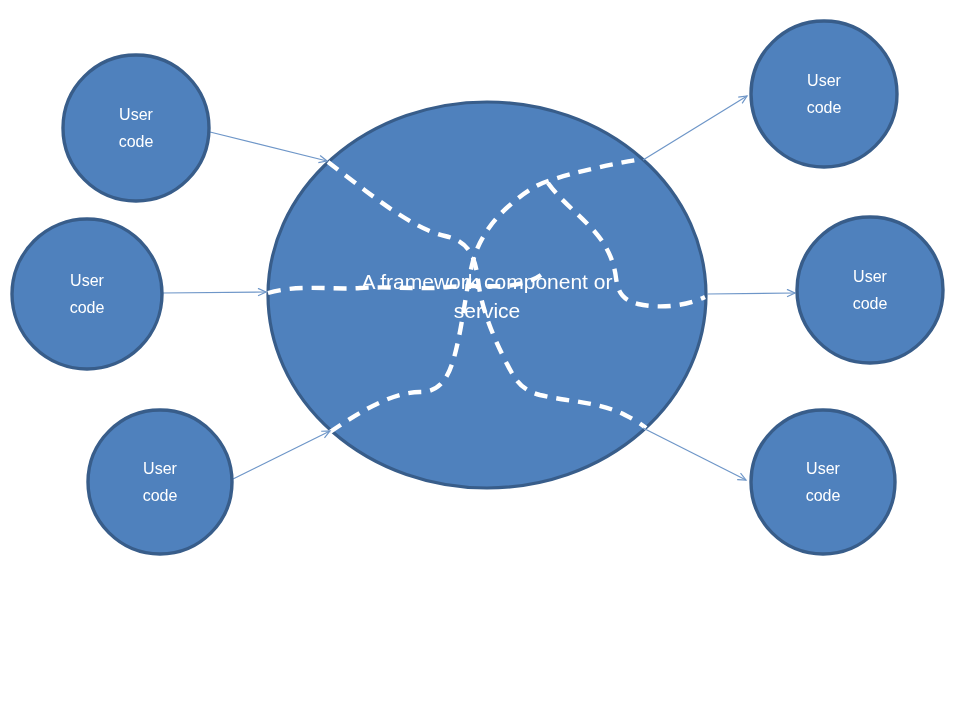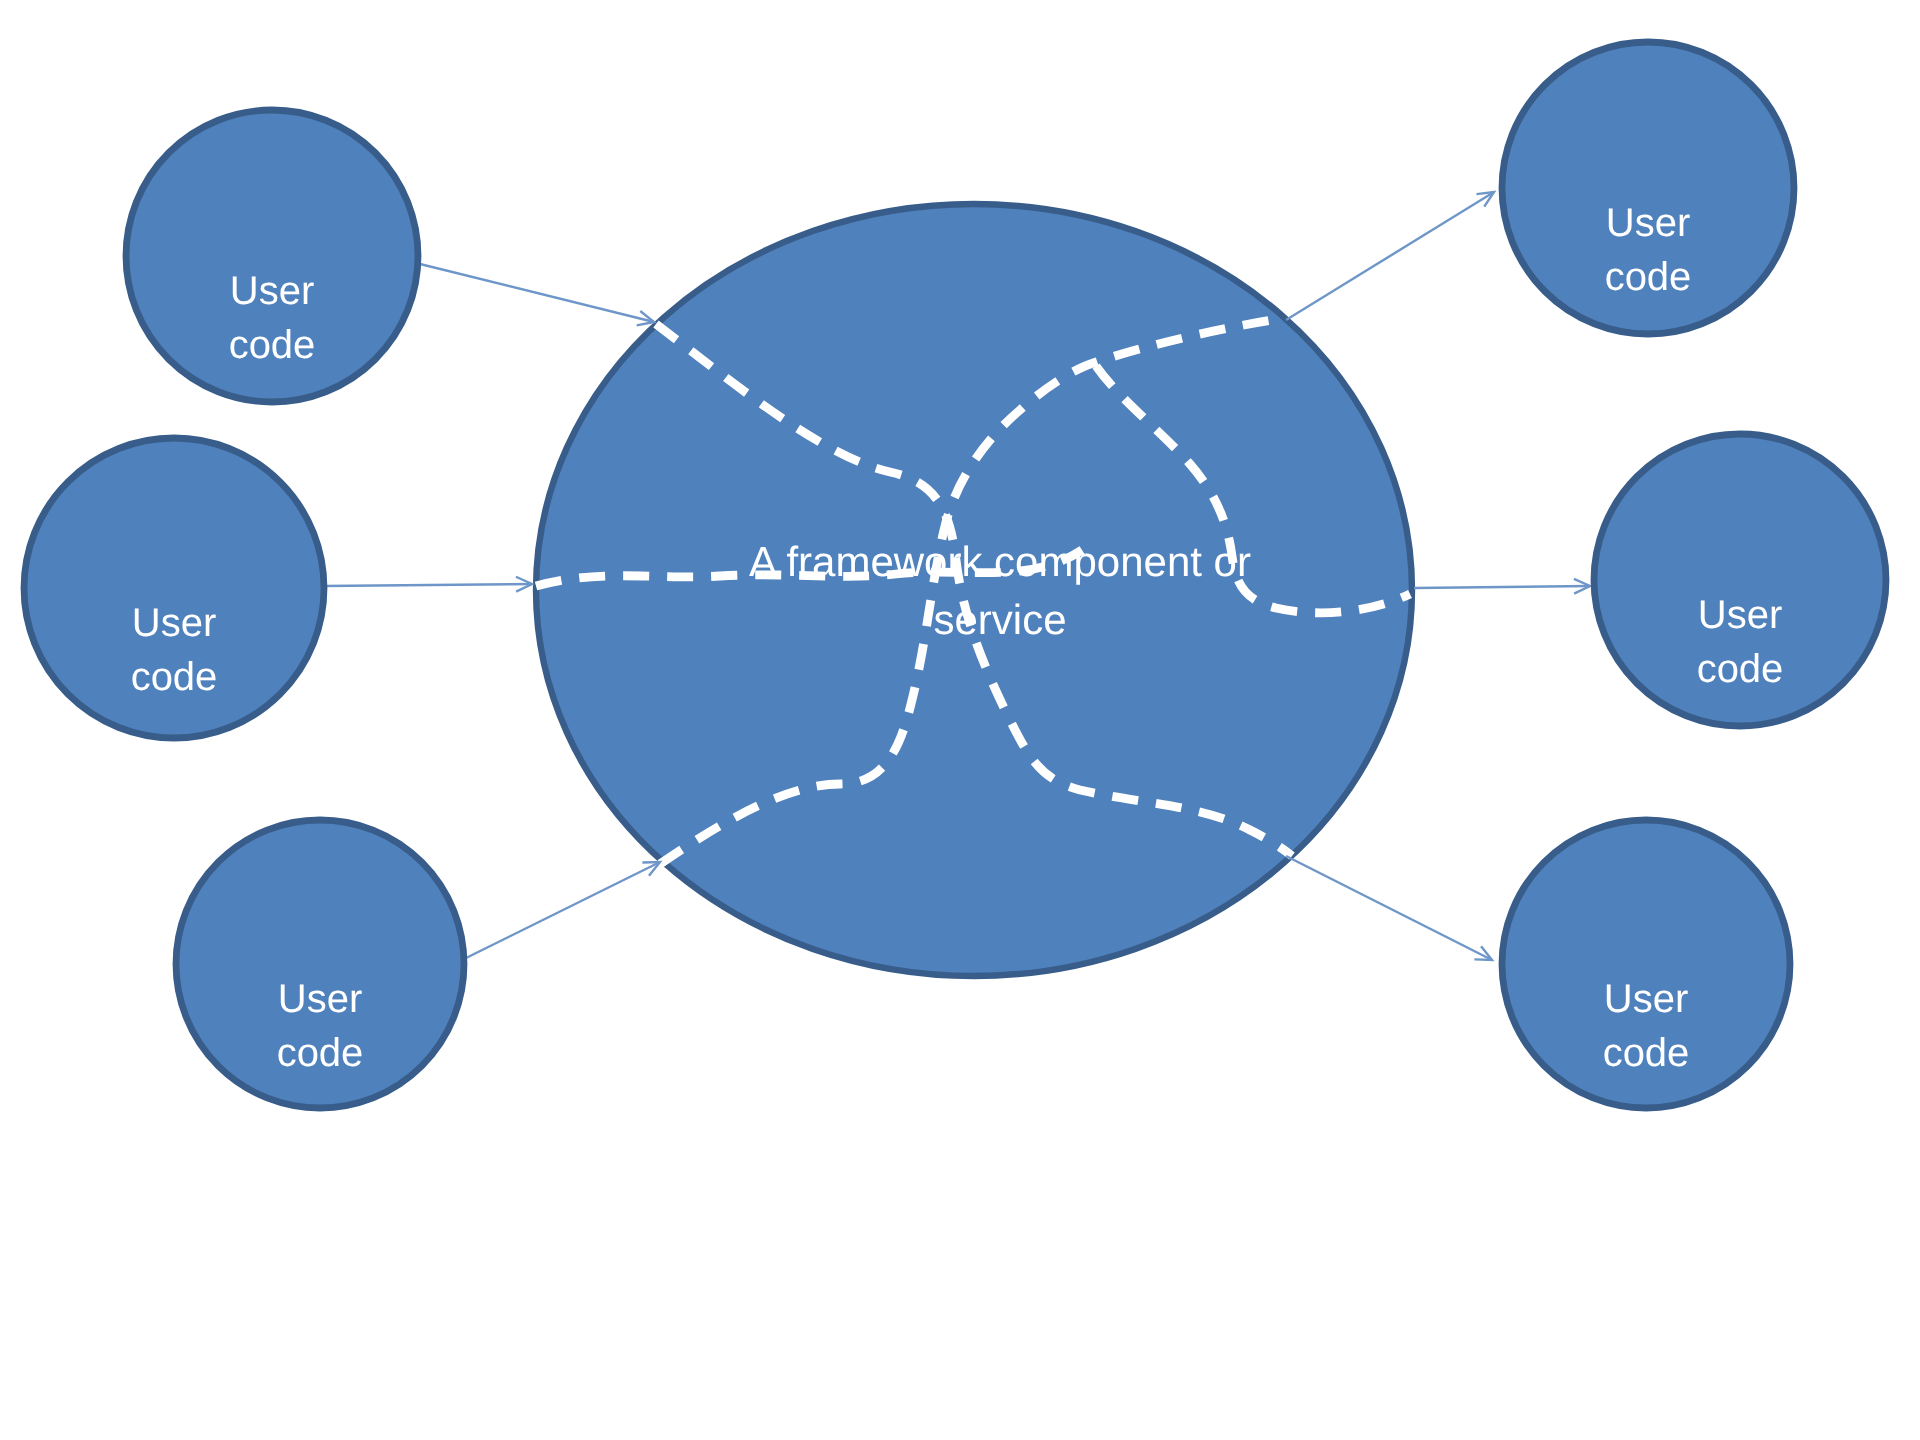--- a/index.html
+++ b/index.html
@@ -13,23 +13,22 @@
   }
   .slide svg { position: absolute; left: 0; top: 0; }
   .label {
     position: absolute;
     color: #ffffff;
     text-align: center;
     user-select: none;
   }
   .node-label {
     width: 64px;
-    font-size: 20px;
+    font-size: 16px;
     line-height: 27px;
-    margin-top: 32px;
   }
   .center-label {
     width: 300px;
     font-size: 21px;
     line-height: 29px;
   }
 </style>
 </head>
 <body>
 
@@ -76,15 +75,15 @@
     </g>
   </svg>
 
   <div class="label node-label" style="left:104px; top:101px;">User code</div>
   <div class="label node-label" style="left:55px; top:267px;">User code</div>
   <div class="label node-label" style="left:128px; top:455px;">User code</div>
   <div class="label node-label" style="left:792px; top:67px;">User code</div>
   <div class="label node-label" style="left:838px; top:263px;">User code</div>
   <div class="label node-label" style="left:791px; top:455px;">User code</div>
 
-  <div class="label center-label" style="left:350px; top:267px;">A framework component or service</div>
+  <div class="label center-label" style="left:337px; top:267px;">A framework component or service</div>
 
 </div>
 
 </body></html>

